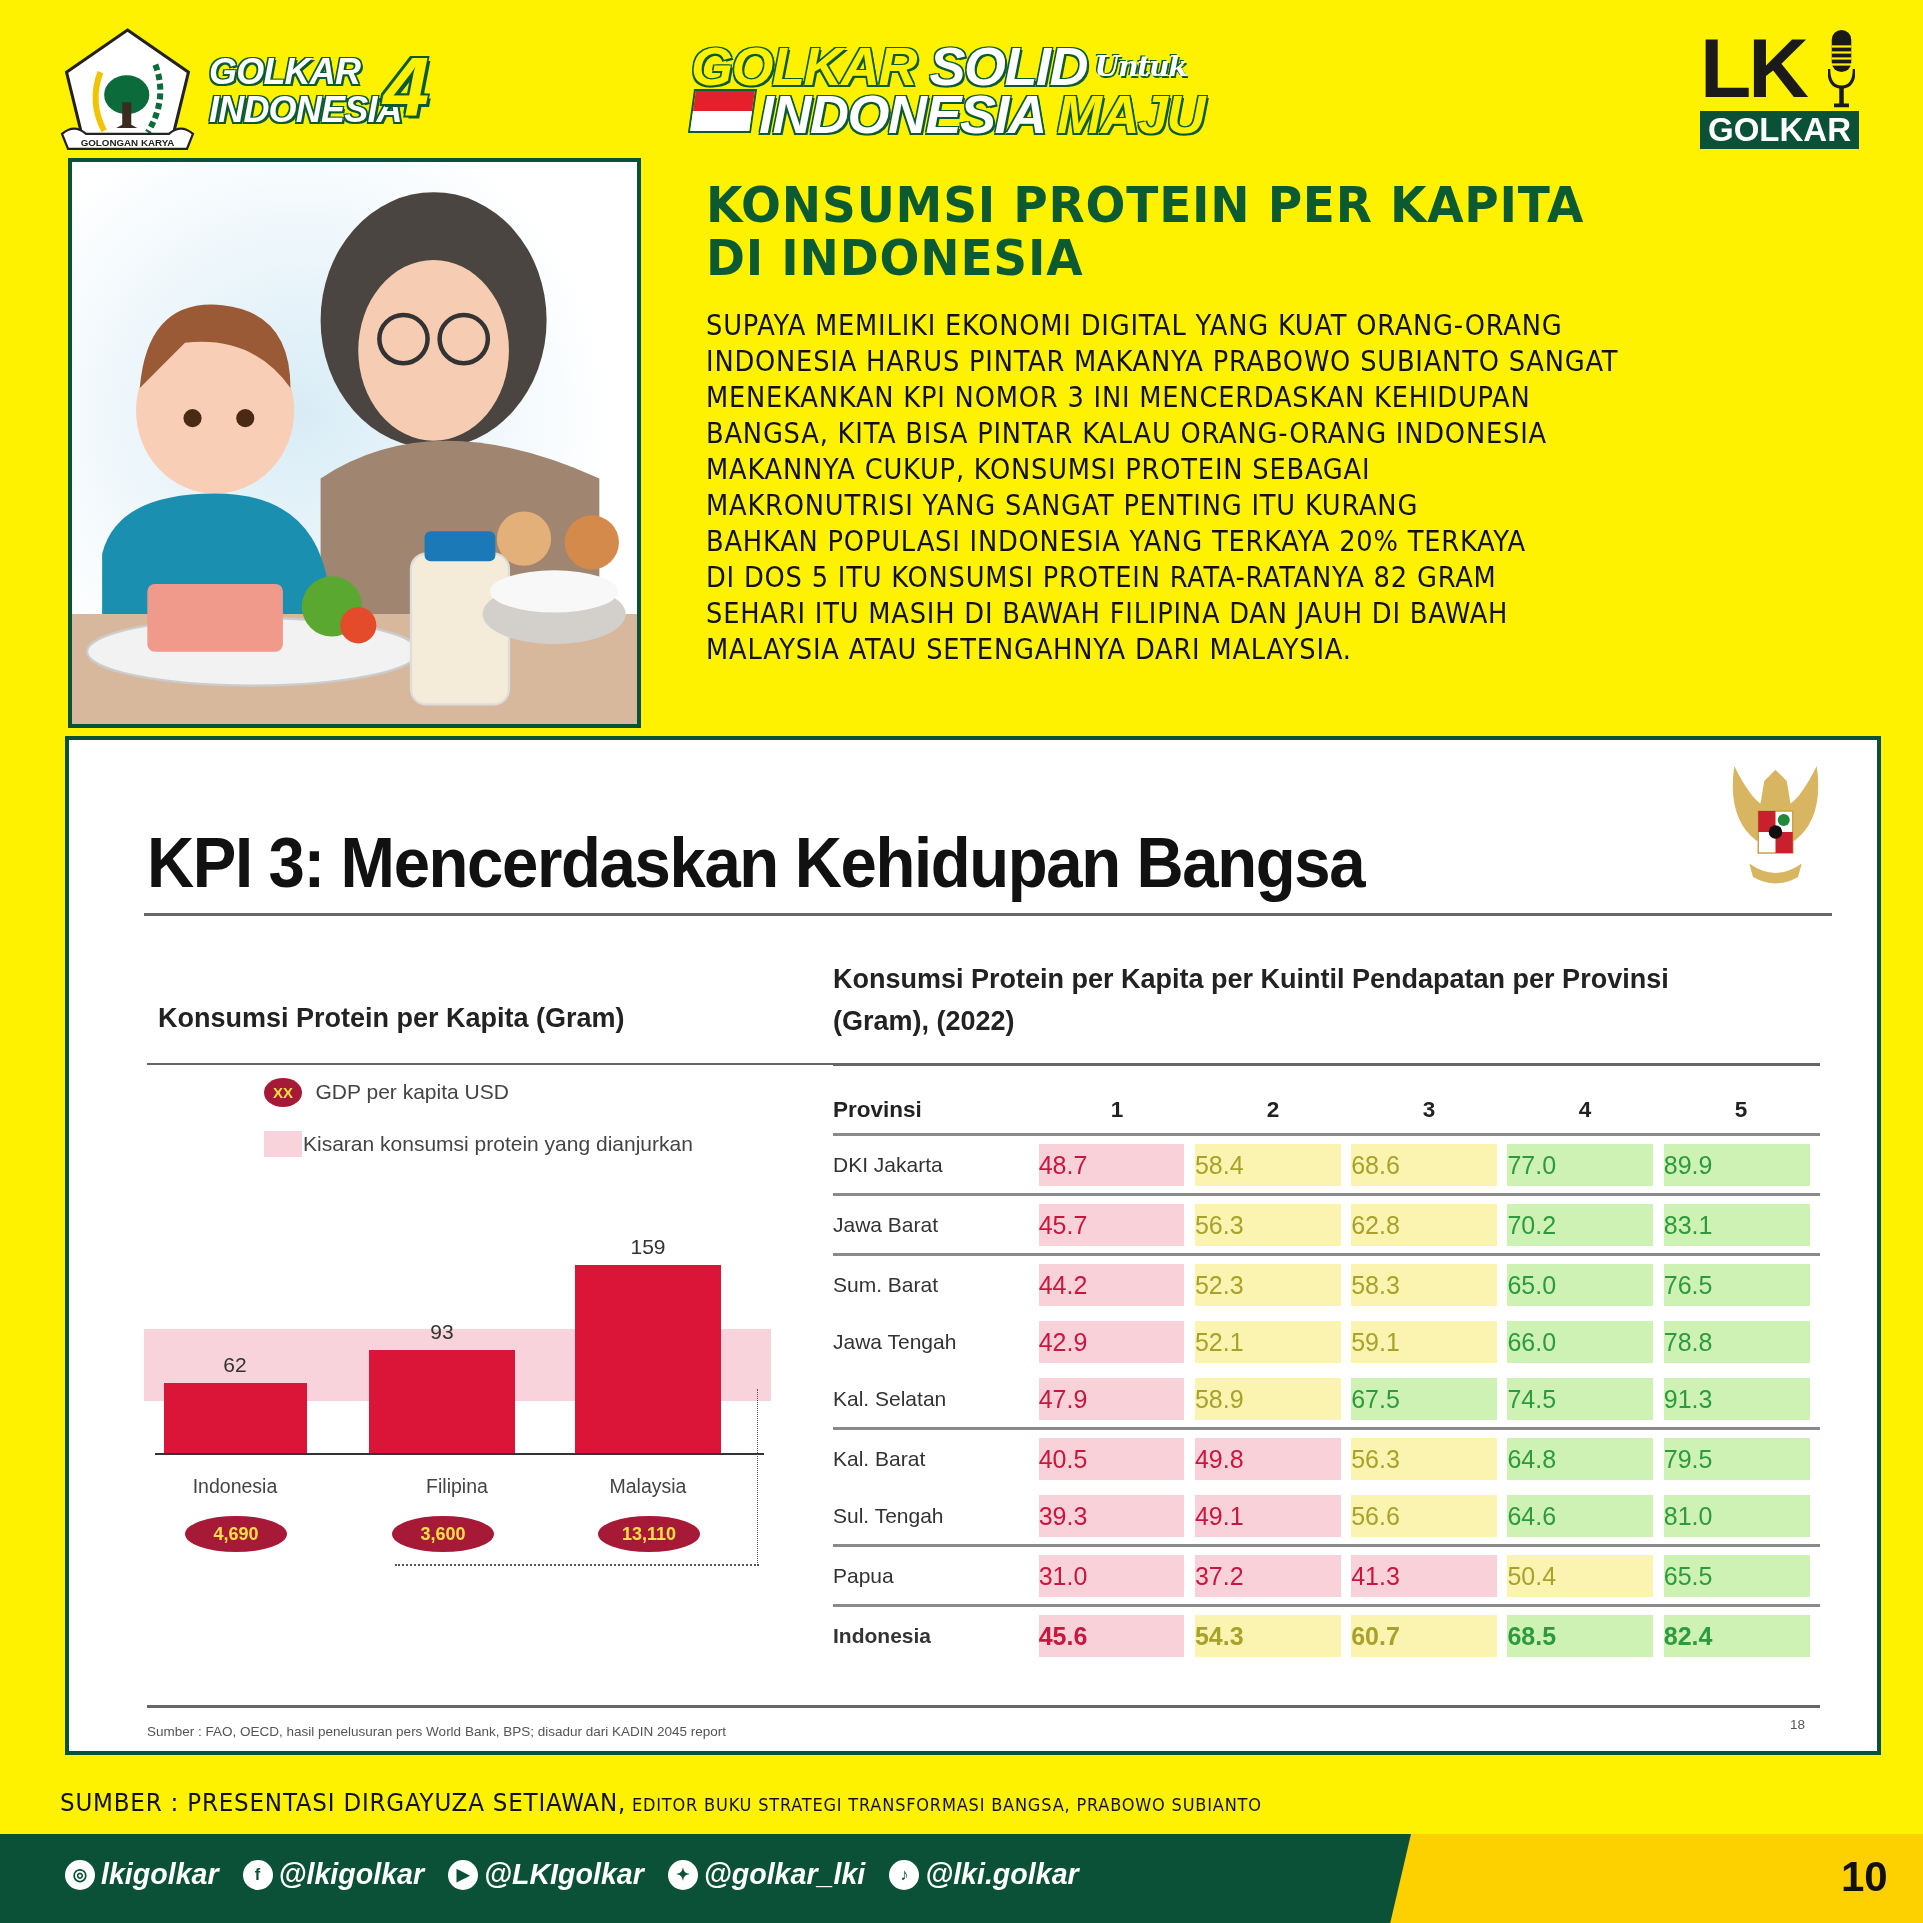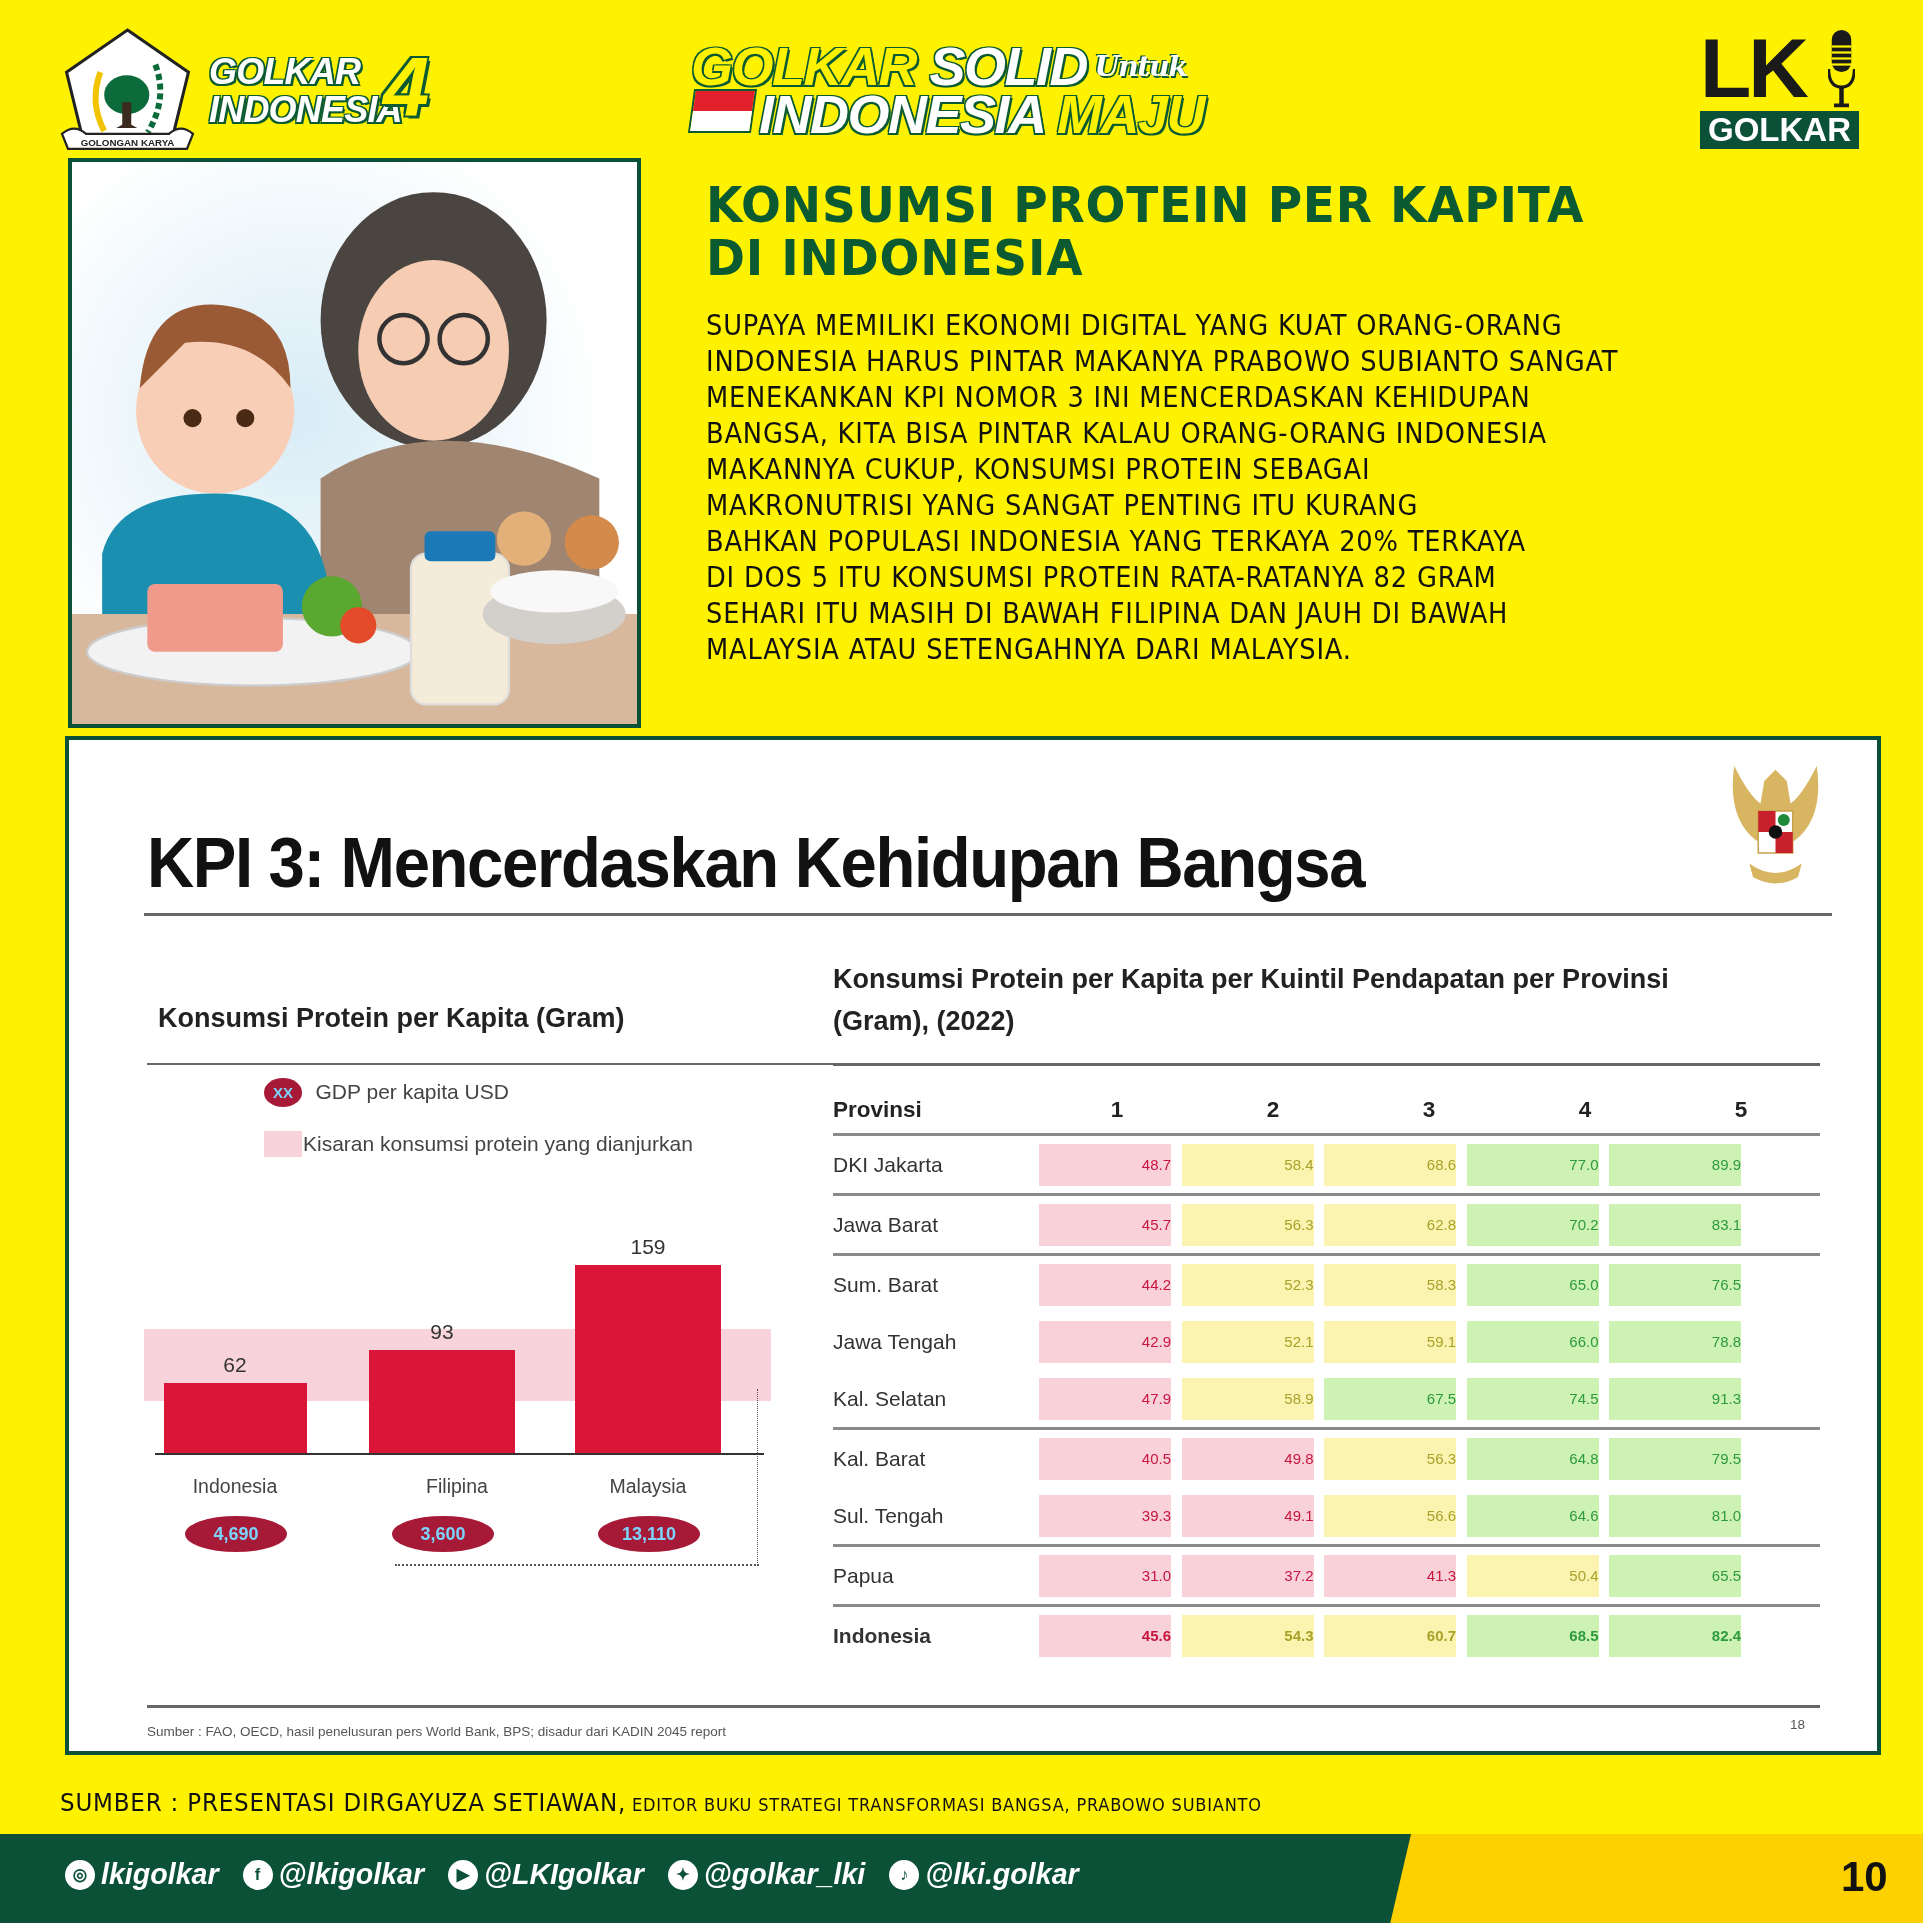--- a/index.html
+++ b/index.html
@@ -28,21 +28,21 @@
   
   .article-title{left:706px;top:180px;width:1052px;font-family:"DejaVu Sans",sans-serif;font-weight:900;font-size:47px;line-height:51px;color:#0b5a32;letter-spacing:0.8px;transform:scaleY(1.05)}
   .article-body{left:706px;top:307px;width:1127px;font-family:"DejaVu Sans Condensed","DejaVu Sans",sans-serif;font-size:28.6px;line-height:36px;color:#111;letter-spacing:0.8px;white-space:pre-line;text-transform:uppercase}
   
   .slide{left:65px;top:736px;width:1816px;height:1019px;border:4.5px solid #0b5138;background:#fff}
   .slide-title{position:absolute;left:78px;top:81px;font-family:"Liberation Sans",sans-serif;font-weight:700;font-size:71px;line-height:83px;color:#111;letter-spacing:-1.5px;transform:scaleX(0.92);transform-origin:left}
   .hr{position:absolute;height:3px;background:#666}
   .emblem{position:absolute;left:1650px;top:10.5px;width:113px;height:147px}
   .sub-left{position:absolute;left:89px;top:263px;font-family:"Liberation Sans",sans-serif;font-weight:700;font-size:27px;color:#222}
   .legend1{position:absolute;left:195px;top:338px;display:flex;align-items:center;gap:13.5px}
-  .pill{background:#a61a37;color:#7dd3fc;border-radius:50%;font-family:"Liberation Sans",sans-serif;font-weight:700;display:inline-flex;align-items:center;justify-content:center}
+  .pill{background:#a61a37;color:#fde047;border-radius:50%;font-family:"Liberation Sans",sans-serif;font-weight:700;display:inline-flex;align-items:center;justify-content:center}
   .legend1 .pill{width:38px;height:28.6px;font-size:15px}
   .legend-text{font-family:"Liberation Sans",sans-serif;font-size:21px;color:#444}
   .legend2{position:absolute;left:195px;top:391px;display:flex;align-items:center;gap:1px}
   .legend2 .sw{width:38px;height:25.6px;background:#f8d3dc}
   
   .chart{position:absolute;left:75px;top:466px;width:706px;height:481px}
   .band{position:absolute;background:#f8d3dc}
   .bar{position:absolute;background:#da1538}
   .val{position:absolute;font-family:"Liberation Sans",sans-serif;font-size:21px;color:#333;text-align:center;width:150px}
   .axis{position:absolute;height:2.3px;background:#333}
@@ -53,21 +53,21 @@
   .note{position:absolute;font-family:"Liberation Sans",sans-serif;font-size:21px;line-height:27px;color:#333}
   .note b{color:#111}
   
   .tbl-title{position:absolute;left:764px;top:218px;width:902px;font-family:"Liberation Sans",sans-serif;font-weight:700;font-size:27px;line-height:42px;color:#222}
   .tbl{position:absolute;left:764px;top:346px;width:987px}
   .thead{display:flex;height:47px;align-items:center}
   .trow{display:flex;height:57px;align-items:center;position:relative}
   .c0{width:206px;font-family:"Liberation Sans",sans-serif;font-size:21px;color:#333;padding-left:0}
   .thead .c0,.thead .cn{font-weight:700;color:#222;font-size:22.5px}
   .cn{width:156px;margin-left:0;text-align:center;font-family:"Liberation Sans",sans-serif;font-size:21px}
-  .cell{height:42px;line-height:42px;margin:0 10.5px 0 0;width:132px;text-align:right;font-family:"Liberation Sans",sans-serif;font-size:15px}
+  .cell{height:42px;line-height:42px;margin:0 10.5px 0 0;width:146px;text-align:left;font-family:"Liberation Sans",sans-serif;font-size:25px}
   .red{background:#f8d1d9;color:#c8163e}
   .yel{background:#faf4b0;color:#a8a22a}
   .grn{background:#cdf2b4;color:#2e9a3e}
   .bold .c0,.bold .cell{font-weight:700}
   .slide-source{position:absolute;left:78px;top:984px;font-family:"Liberation Sans",sans-serif;font-size:13.5px;color:#555}
   .slide-page{position:absolute;left:1721px;top:977px;font-family:"Liberation Sans",sans-serif;font-size:13.5px;color:#555}
   
   .source-line{left:60px;top:1787px;font-family:"DejaVu Sans Condensed","DejaVu Sans",sans-serif;font-size:25.6px;color:#111;letter-spacing:0.8px;text-transform:uppercase}
   .source-line small{font-size:18px}
   .bottom-bar{left:0;top:1834px;width:1924px;height:90px;background:#0b5138}

